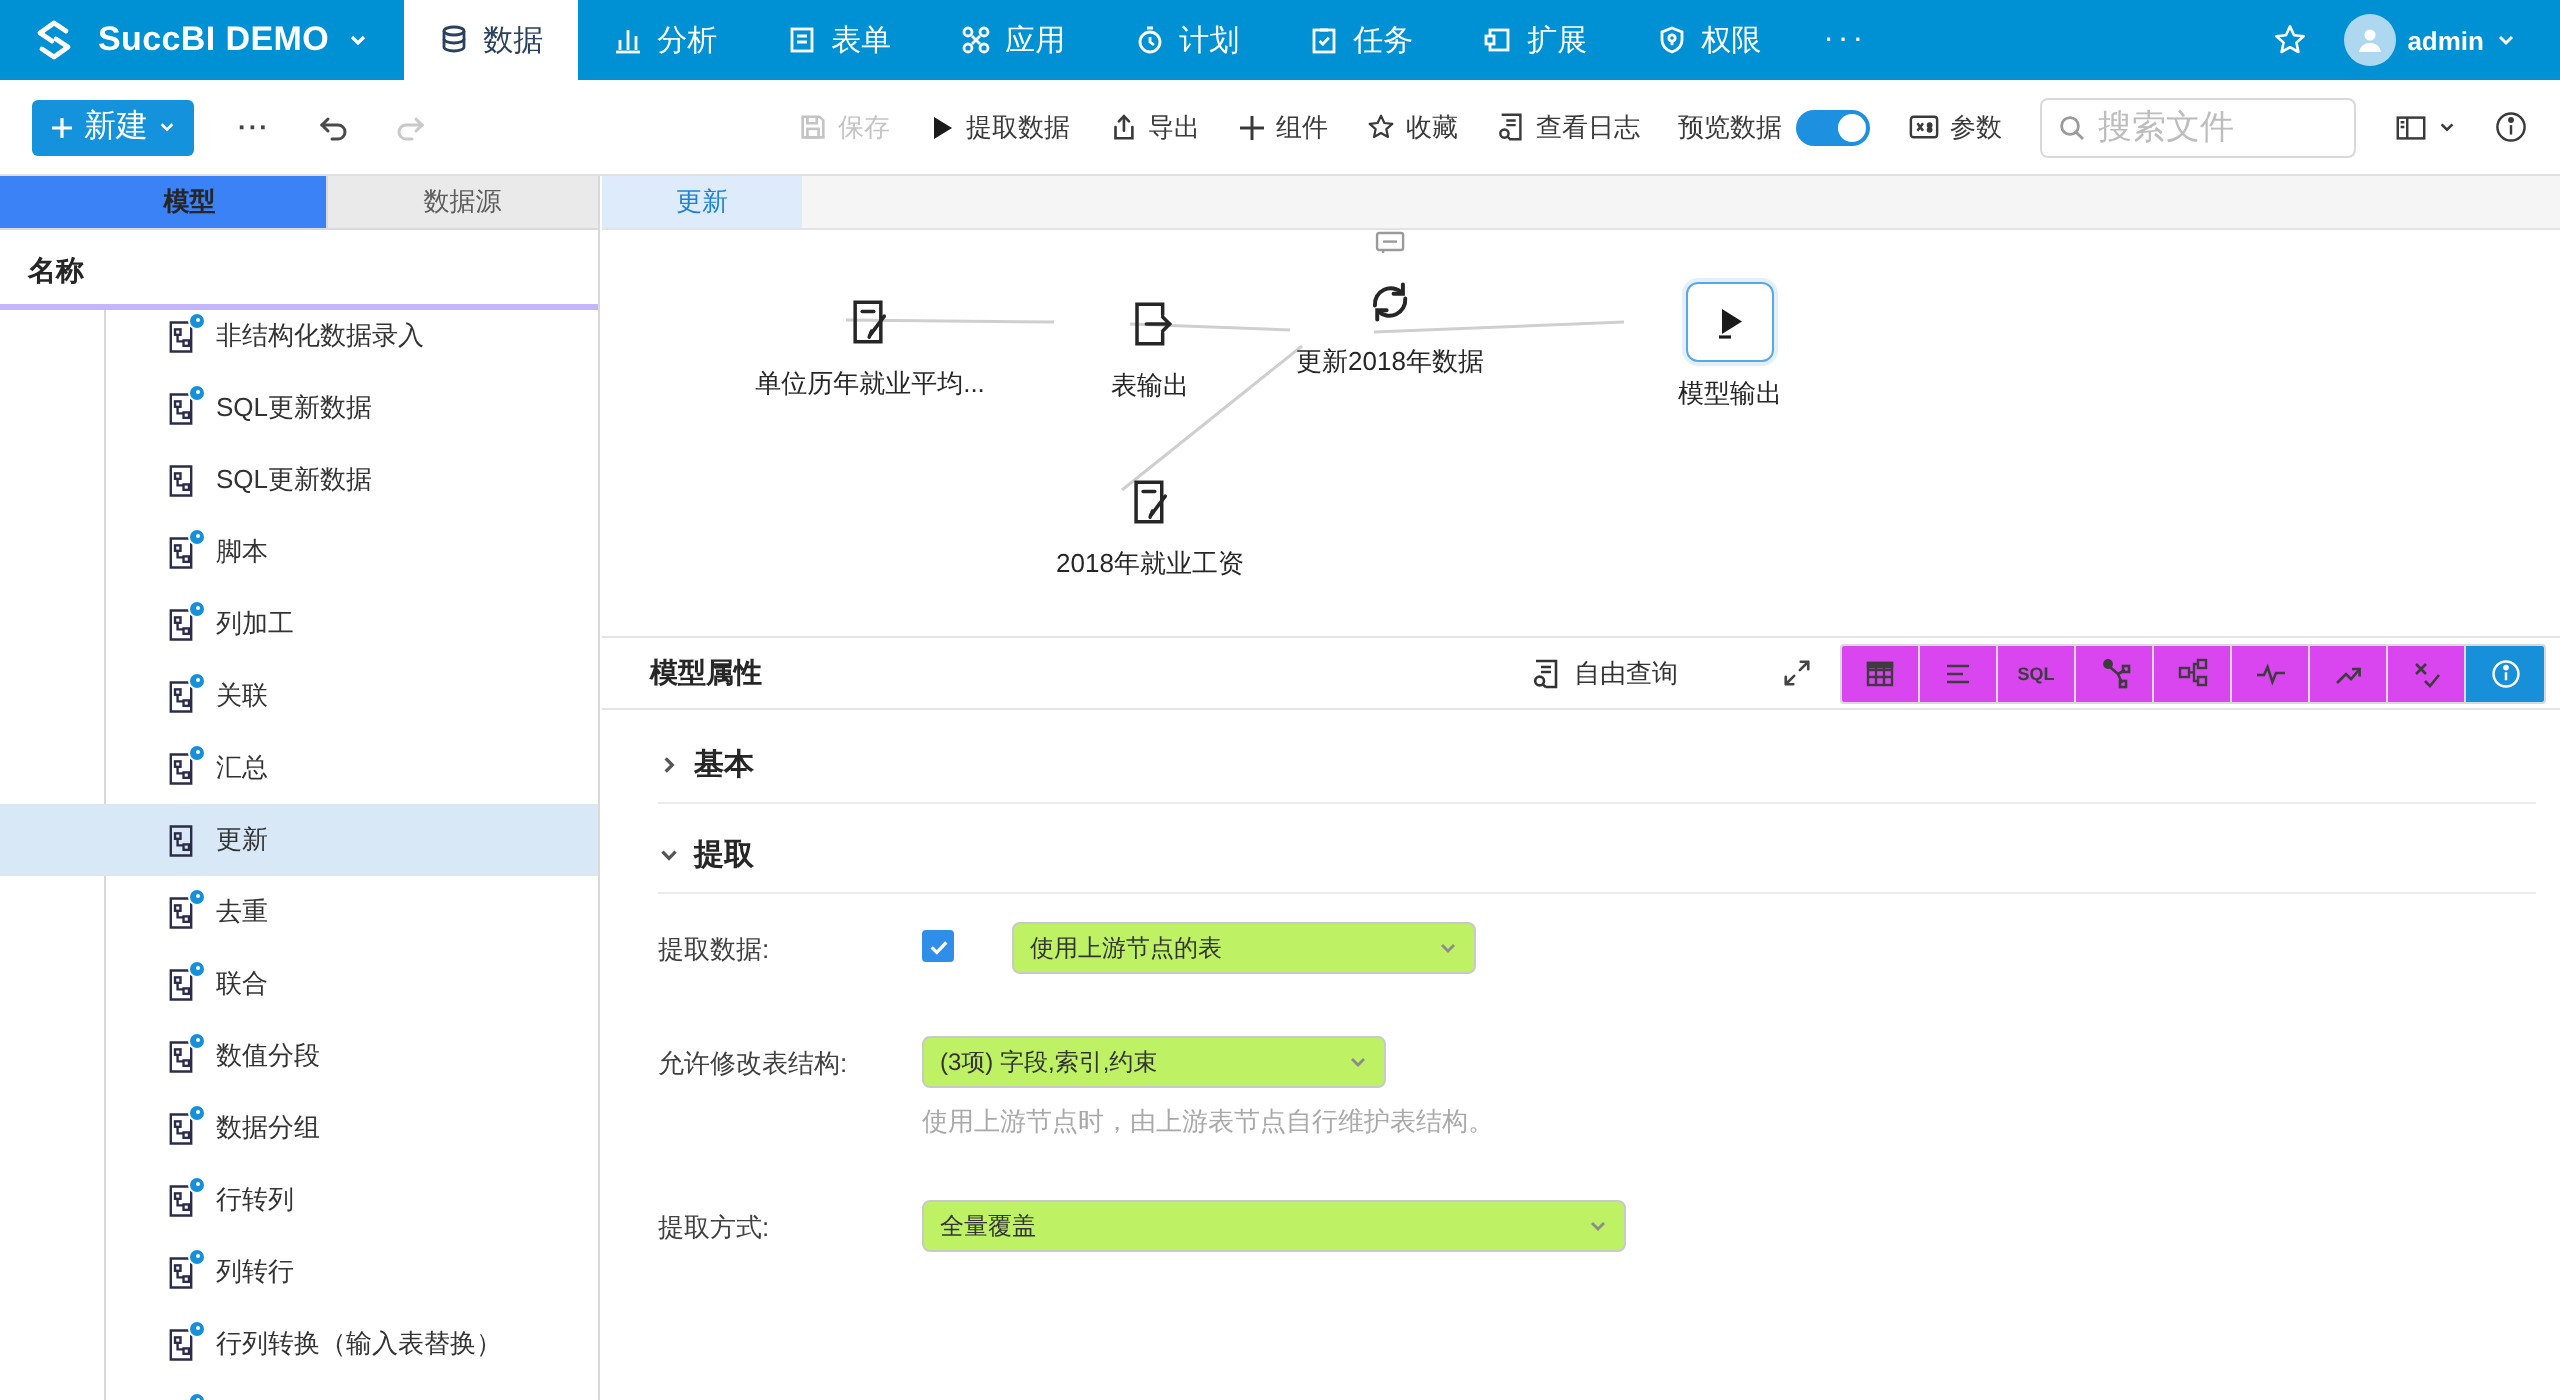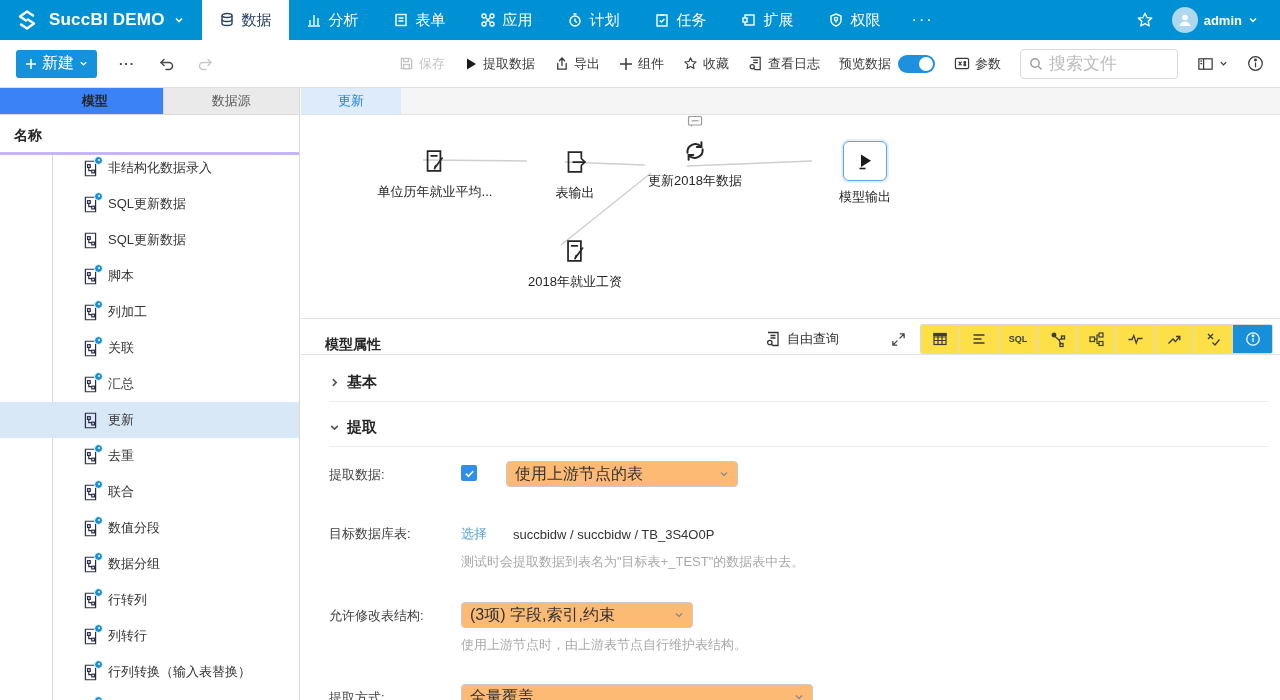--- a/index.html
+++ b/index.html
@@ -60,41 +60,41 @@
   .doc-tabs{height:27px;background:#f5f5f5;border-bottom:1px solid #e3e3e3;display:flex;}
   .doc-tab{width:100px;text-align:center;line-height:26px;background:#ddebfa;color:#1d82d6;font-size:13px;cursor:pointer;}
 
   .diagram{position:relative;height:204px;border-bottom:1px solid #e4e4e4;background:#fff;}
   .node{position:absolute;display:flex;flex-direction:column;align-items:center;cursor:pointer;margin-left:29px;}
   .node-label{font-size:13px;color:#262626;white-space:nowrap;margin-top:7px;}
   .play-box{width:44px;height:40px;border:1.5px solid #5aa7e8;border-radius:6px;background:#fff;
     box-shadow:0 0 0 2px #e3f0fb;display:flex;align-items:center;justify-content:center;}
   .bubble{position:absolute;left:50%;transform:translateX(-50%);top:-22px;}
 
-  .panel-head{height:36px;display:flex;align-items:flex-end;border-bottom:1px solid #e4e4e4;padding:0 4px 0 24px;}
+  .panel-head{height:36px;display:flex;align-items:center;border-bottom:1px solid #e4e4e4;padding:0 4px 0 24px;}
   .panel-title{font-size:14px;font-weight:bold;color:#262626;}
   .ph-right{margin-left:auto;display:flex;align-items:center;}
   .free-query{display:flex;align-items:center;gap:6px;font-size:13px;color:#333;cursor:pointer;}
   .expand{margin:0 14px 0 52px;cursor:pointer;color:#444;}
   .vgroup{display:flex;border:1px solid #d9d9d9;border-radius:2px;overflow:hidden;margin-right:3px;}
   .vbtn{width:39px;height:28px;display:flex;align-items:center;justify-content:center;
-    border-right:1px solid #d9d9d9;color:#3c3c3c;background:#fde047;cursor:pointer;font-size:9px;font-weight:bold;}
+    border-right:1px solid #d9d9d9;color:#3c3c3c;background:#d946ef;cursor:pointer;font-size:9px;font-weight:bold;}
   .vbtn:last-child{border-right:none;}
   .vbtn.active{background:#1890d9;color:#fff;}
 
   .props{padding:12px 12px 0 28px;}
   .section{display:flex;align-items:center;gap:7px;height:30px;font-size:15px;font-weight:bold;color:#262626;cursor:pointer;}
   .sec-chev{color:#555;}
   .sec-div{height:1px;background:#ececec;margin:4px 0 0 0;}
   .frow{display:flex;align-items:flex-start;}
   .flabel{width:132px;flex:none;font-size:13px;color:#404040;padding-top:5px;}
   .checkbox{width:16px;height:16px;border-radius:2px;background:#2f8fe8;margin-top:4px;
     display:flex;align-items:center;justify-content:center;cursor:pointer;}
-  .select{height:26px;border:1px solid #c9c9c9;border-radius:4px;background:#fdba74;display:flex;
-    align-items:center;font-size:16px;color:#333;padding:0 8px;justify-content:space-between;cursor:pointer;}
+  .select{height:26px;border:1px solid #c9c9c9;border-radius:4px;background:#bef264;display:flex;
+    align-items:center;font-size:12px;color:#333;padding:0 8px;justify-content:space-between;cursor:pointer;}
   .sel-chev{color:#8c8c8c;margin-left:8px;}
   .link{font-size:13px;color:#54a0dc;cursor:pointer;}
   .value{font-size:13px;color:#333;}
   .hint{font-size:13px;color:#a9a9a9;margin-top:10px;}
 </style>
 </head>
 <body>
 
 <div class="topbar">
   <div class="brand">
@@ -709,30 +709,20 @@
           </svg>
       </span>
       <div class="select" style="width:232px;margin-left:29px;">
         <span>使用上游节点的表</span>
         <svg class="sel-chev" width="10" height="10" viewBox="0 0 10 10" fill="none" stroke="#8c8c8c" stroke-width="1.4">
             <path d="M2 3.5 L5 6.5 L8 3.5"></path>
           </svg>
       </div>
     </div>
 
-    <div class="frow" style="margin-top:33px;">
-      <span class="flabel">目标数据库表:</span>
-      <div>
-        <div style="display:flex;align-items:center;gap:26px;padding-top:5px;">
-          <span class="link">选择</span>
-          <span class="value">succbidw / succbidw / TB_3S4O0P</span>
-        </div>
-        <div class="hint">测试时会提取数据到表名为"目标表+_TEST"的数据表中去。</div>
-      </div>
-    </div>
 
     <div class="frow" style="margin-top:31px;">
       <span class="flabel">允许修改表结构:</span>
       <div>
         <div class="select" style="width:232px;">
           <span>(3项) 字段,索引,约束</span>
           <svg class="sel-chev" width="10" height="10" viewBox="0 0 10 10" fill="none" stroke="#8c8c8c" stroke-width="1.4">
               <path d="M2 3.5 L5 6.5 L8 3.5"></path>
             </svg>
         </div>

